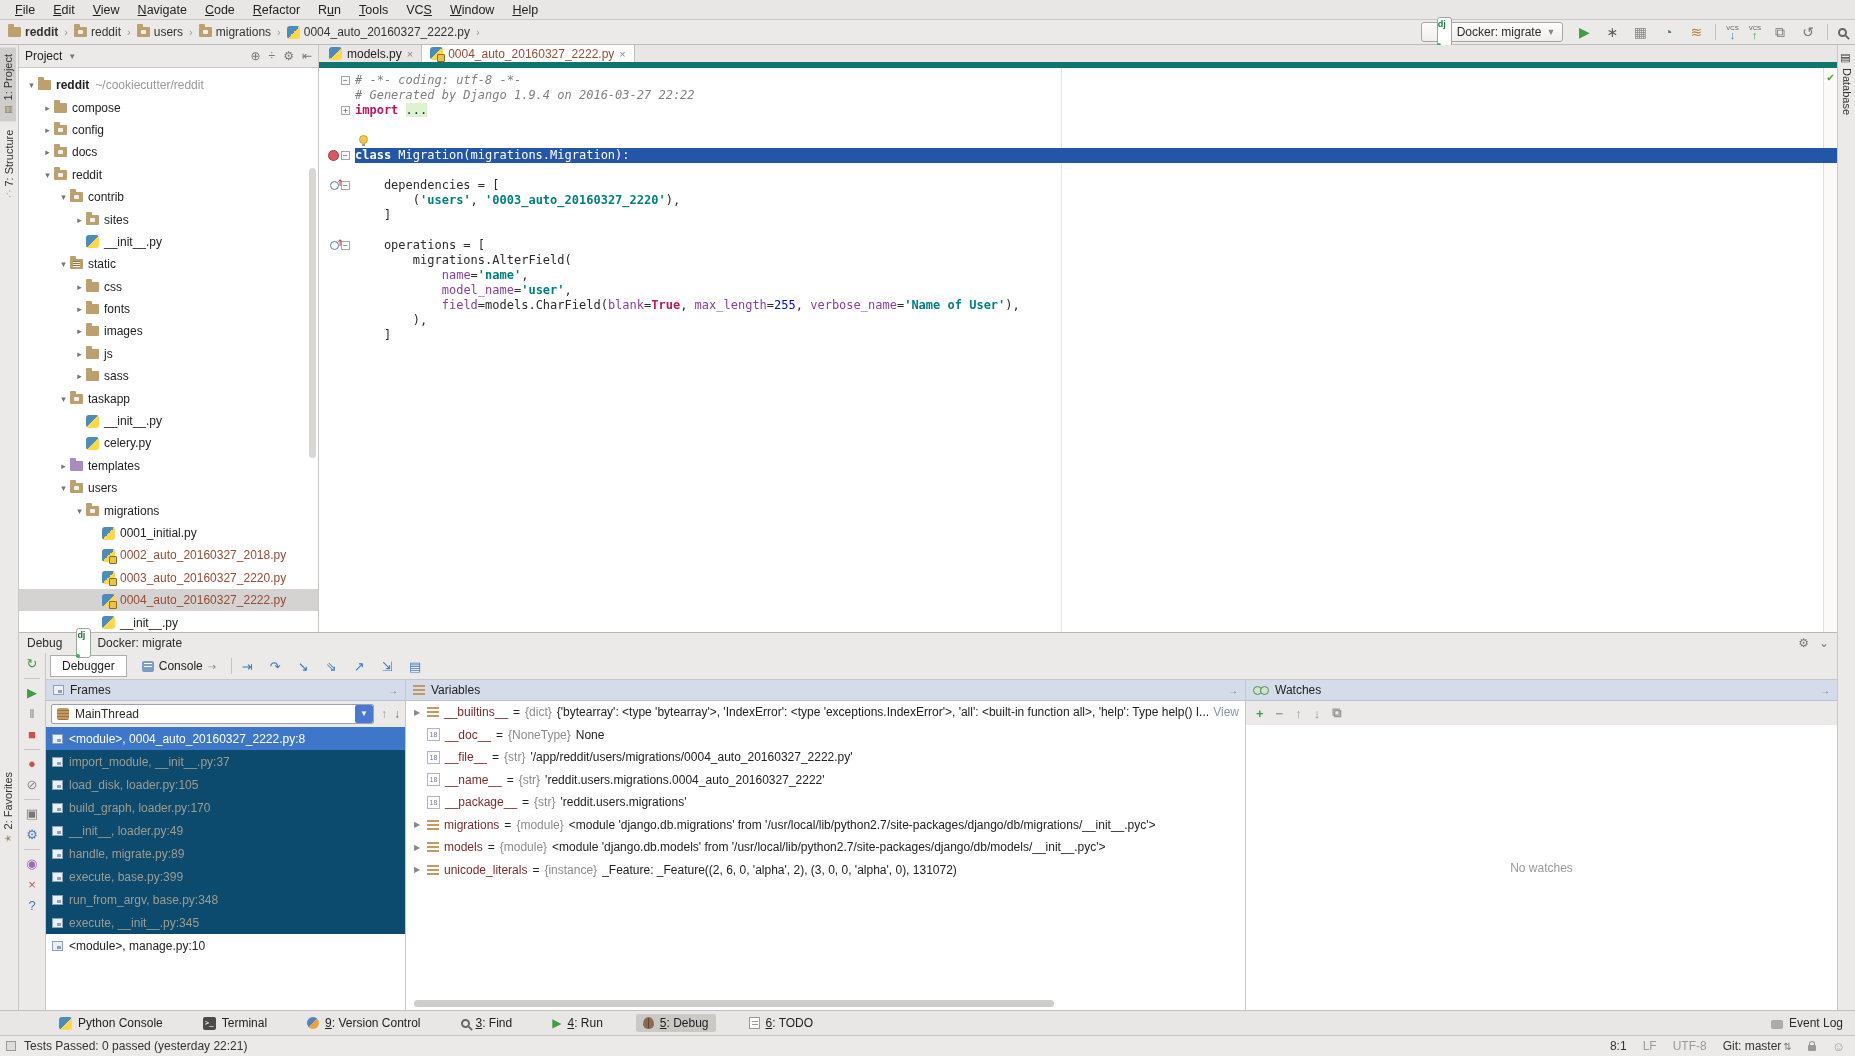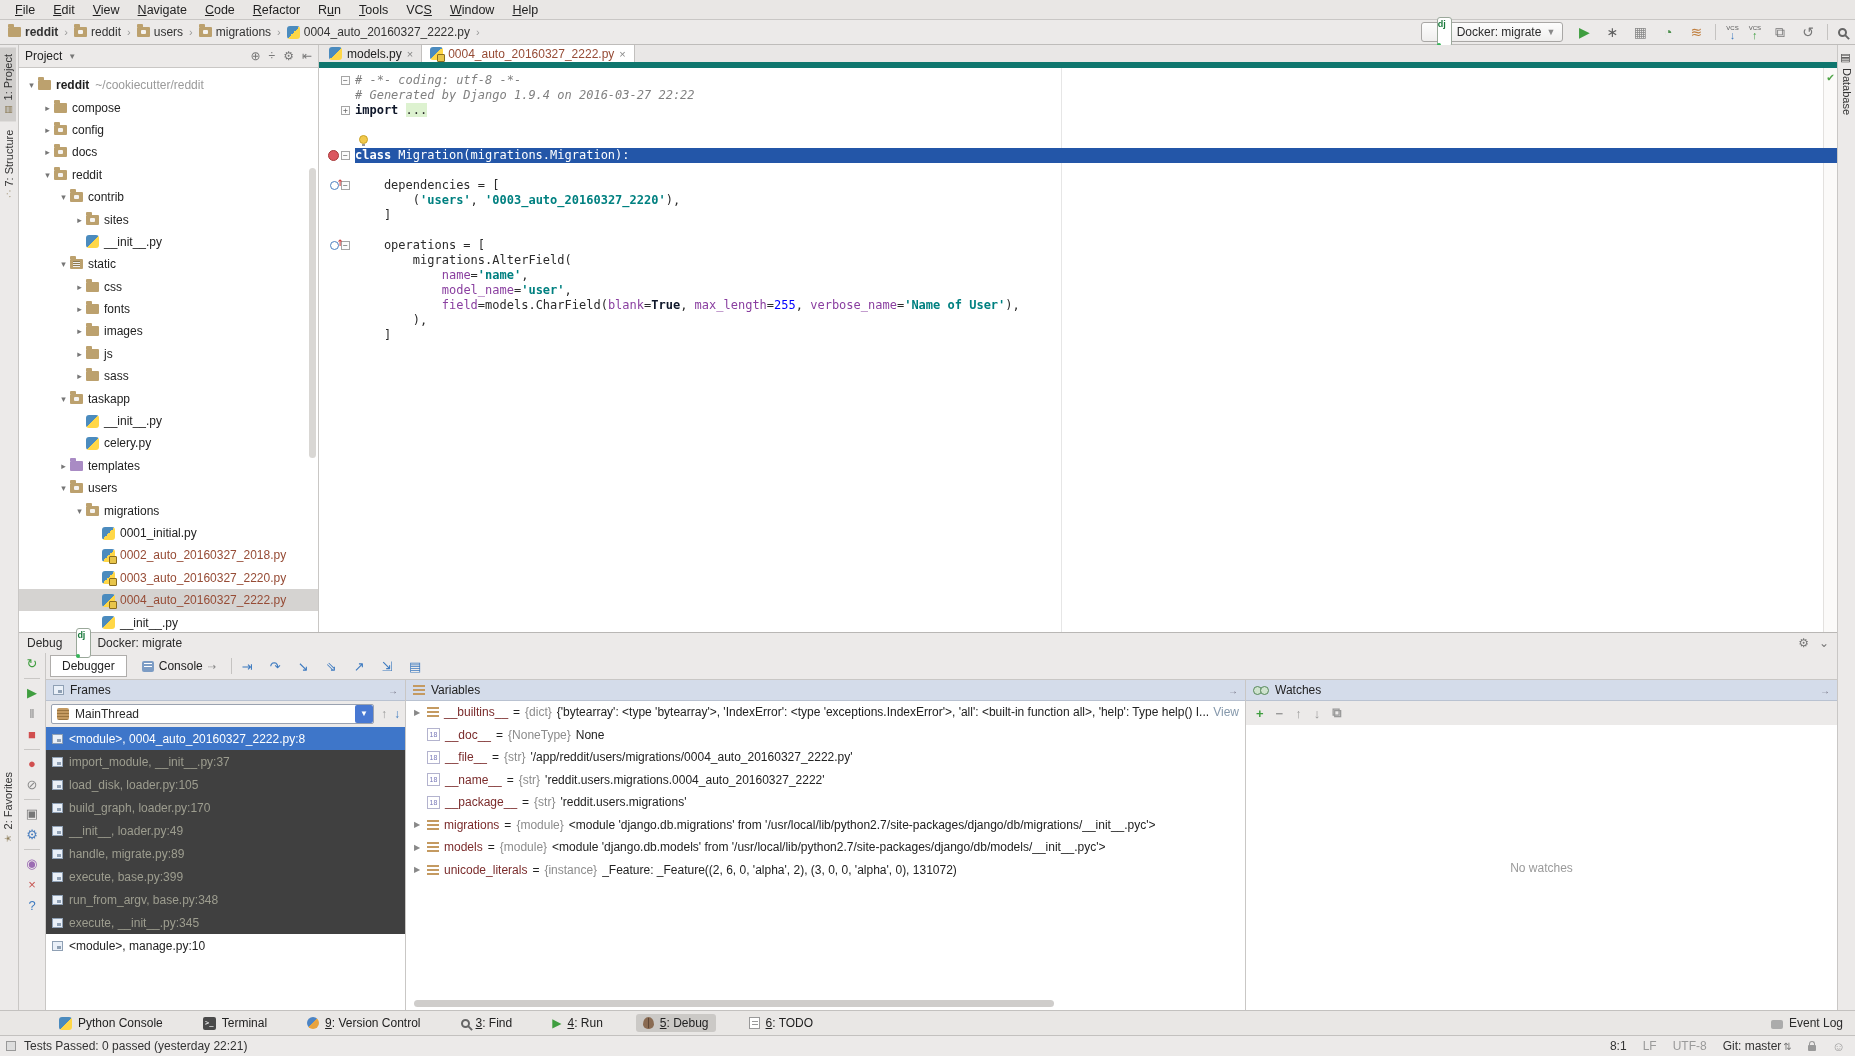--- a/index.html
+++ b/index.html
@@ -103,21 +103,21 @@
   .tab .x { color:#888; font-size:11px; }
   .ebody { flex:1; position:relative; font:12px/15px "DejaVu Sans Mono",monospace; padding-top:5px; overflow:hidden; }
   .guide { position:absolute; top:0; bottom:0; left:742px; width:1px; background:#E6E6E6; }
   .cline { display:flex; height:15px; position:relative; }
   .cline .gut { width:22px; flex:none; display:flex; justify-content:flex-end; align-items:center; padding-right:2px; }
   .cline .fcell { width:14px; flex:none; display:flex; align-items:center; }
   .cline .txt { flex:1; white-space:pre; }
   .cline.hl .txt { background:#2356A8; color:#fff; }
   .cline.hl .txt span { color:#fff !important; }
   .t-com { color:#808080; font-style:italic; }
-  .t-kw { color:#0f172a; font-weight:bold; }
+  .t-kw { color:#be185d; font-weight:bold; }
   .t-kwb { font-weight:bold; }
   .t-str { color:#008080; font-weight:bold; }
   .t-num { color:#0000FF; }
   .t-kwarg { color:#8A3FA0; }
   .t-fold { background:#DDF2D0; }
   .erail { position:absolute; right:0; top:0; bottom:0; width:14px; background:#FBFAF9; border-left:1px solid #E3E1DF; text-align:center; }
   .erail .chk { color:#4FA447; font-weight:bold; font-size:12px; line-height:18px; }
   .erail .mark { position:absolute; top:86px; left:2px; width:10px; height:2px; background:#2356A8; }
 
   
@@ -143,21 +143,21 @@
   .pane.vars { width:840px; border-right:1px solid #C9C7C5; position:relative; }
   .pane.watches { flex:1; }
   .pnhdr { height:21px; background:#D4DCEA; border-bottom:1px solid #B9C2D1; display:flex; align-items:center; gap:6px; padding:0 7px; flex:none; color:#222; }
   .pnhdr .fl { margin-left:auto; color:#778; font-size:10px; }
   .threadrow { height:26px; display:flex; align-items:center; gap:7px; padding:0 5px; flex:none; }
   .combo { flex:1; height:20px; background:#fff; border:1px solid #9AA2B0; border-radius:2px; display:flex; align-items:center; gap:6px; padding-left:5px; }
   .combo .cl { flex:1; }
   .combo .btn { width:18px; height:18px; background:#4878D2; border-radius:2px; color:#fff; font-size:8px; text-align:center; line-height:18px; }
   .tarrow { font-size:12px; font-weight:bold; }
   .flist { flex:1; background:#fff; overflow:hidden; }
-  .frow { height:23px; display:flex; align-items:center; gap:6px; padding-left:6px; background:#404040; color:#9D9D8F; white-space:nowrap; }
+  .frow { height:23px; display:flex; align-items:center; gap:6px; padding-left:6px; background:#0c4a6e; color:#9D9D8F; white-space:nowrap; }
   .frow.plain { background:#fff; color:#222; }
   .frow.sel { background:#3E76C9; color:#fff; }
   .vlist { flex:1; background:#fff; overflow:hidden; position:relative; }
   .vrow { height:22.5px; display:flex; align-items:center; gap:5px; padding:0 6px 0 6px; white-space:nowrap; overflow:hidden; }
   .vrow .xa { width:10px; color:#888; font-size:8px; text-align:center; flex:none; }
   .vrow .nm { color:#7A2B2B; }
   .vrow .eq { color:#222; }
   .vrow .ty { color:#8C8C8C; }
   .vrow .val { color:#222; overflow:hidden; flex-shrink:1; }
   .vrow .view { color:#8598AB; flex:none; }

